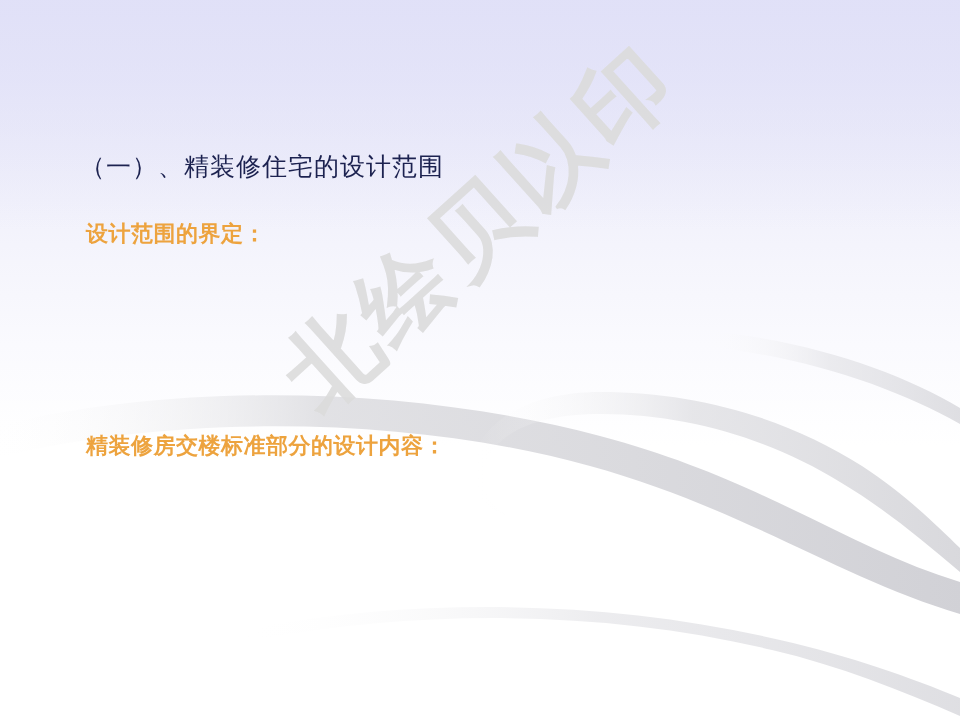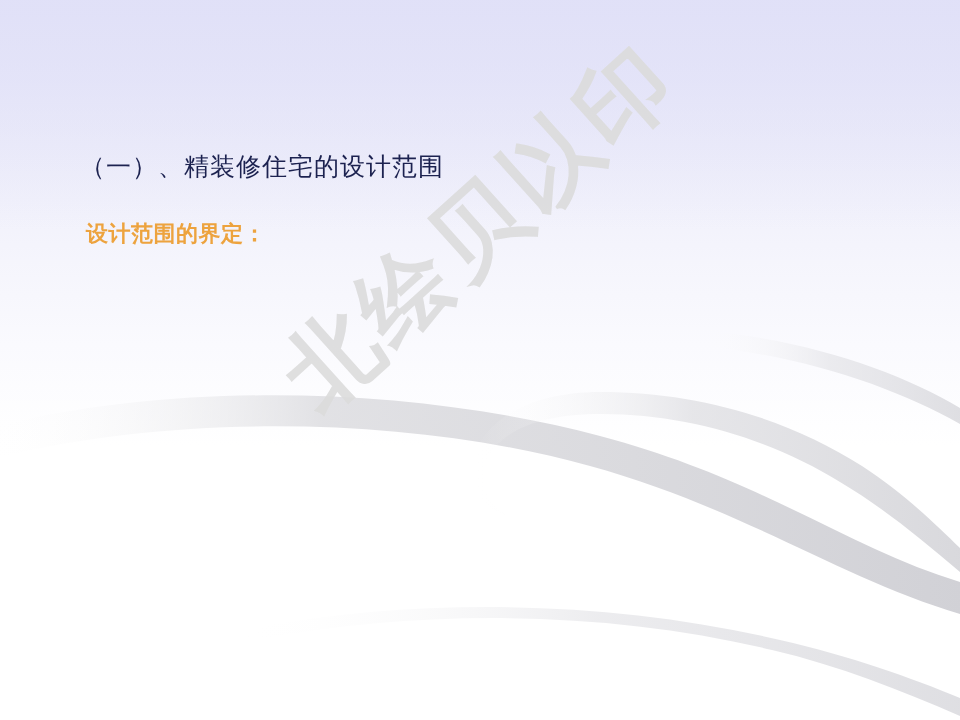--- a/index.html
+++ b/index.html
@@ -168,16 +168,17 @@
   <div class="watermark">北绘贝以印</div>
 
   <div class="content">
 
 
     <div class="subtitle">（一）、精装修住宅的设计范围</div>
 
     <div class="section-heading h1">设计范围的界定：</div>
 
 
+    <div class="section-heading h2">精装修房交楼标准部分的设计内容：</div>
 
 
   </div>
 </div>
 
 </body></html>

